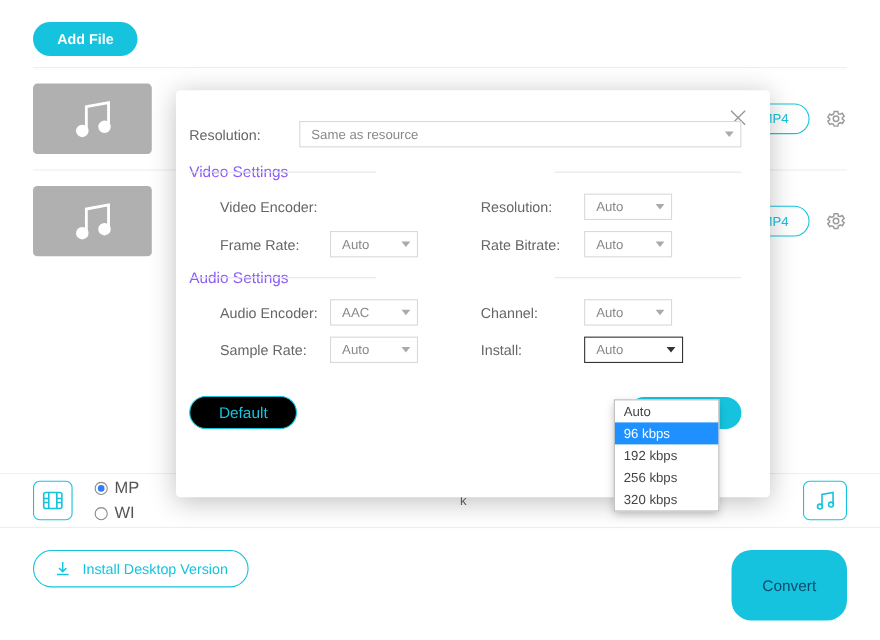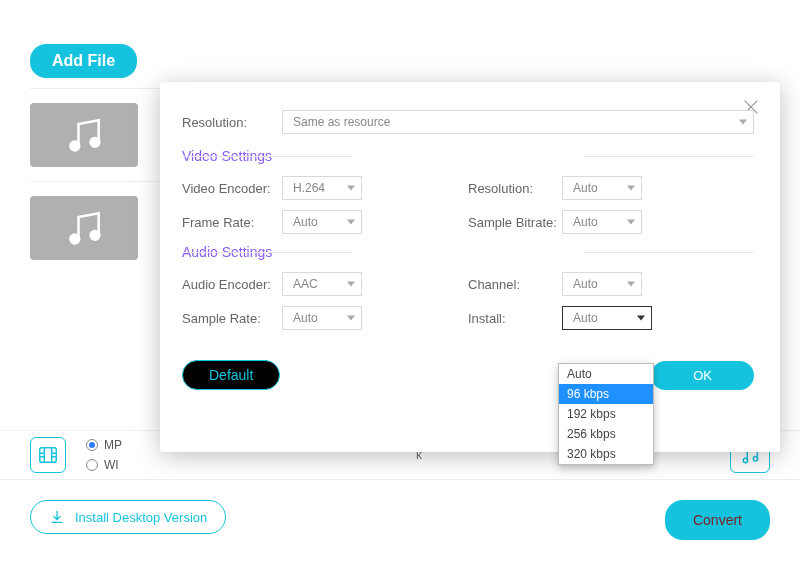--- a/index.html
+++ b/index.html
@@ -2,21 +2,21 @@
 <html><head>
 <meta charset="utf-8">
 <style>
   * { box-sizing: border-box; margin: 0; padding: 0; font-family: Arial, Helvetica, sans-serif; }
   html, body { width: 800px; height: 582px; background: #fff; overflow: hidden; }
 
   
   .topbar { padding: 20px 0 10px 30px; }
   .add-file-btn {
     background: #16c3de; color: #fff; border: none; border-radius: 16px;
-    padding: 8px 22px; font-size: 16px; font-weight: bold; cursor: pointer; margin-top: 24px;
+    padding: 8px 22px; font-size: 13px; font-weight: bold; cursor: pointer;
   }
 
   
   .rows { padding: 0 30px; }
   .file-row {
     display: flex; align-items: center; gap: 12px;
     border-top: 1px solid #eee; padding: 14px 0;
   }
   .thumb {
     width: 108px; height: 64px; background: #b0b0b0; border-radius: 4px;
@@ -33,49 +33,49 @@
   .bottombar {
     position: absolute; left: 0; right: 0; top: 430px; height: 50px;
     border-top: 1px solid #eee; border-bottom: 1px solid #eee;
     display: flex; align-items: center; padding: 0 30px; background:#fff;
   }
   .media-btn {
     width: 36px; height: 36px; border: 1px solid #16c3de; border-radius: 6px;
     display: flex; align-items: center; justify-content: center; color: #16c3de;
     cursor: pointer; background: #fff;
   }
-  .radio-group { display: flex; flex-direction: column; gap: 6px; margin-left: 20px; font-size: 12px; color: #555; }
+  .radio-group { display: flex; flex-direction: column; gap: 6px; margin-left: 20px; font-size: 15px; color: #555; }
   .radio-row { display: flex; align-items: center; gap: 6px; }
   .radio { width: 12px; height: 12px; border-radius: 50%; border: 1px solid #888; display:inline-flex; align-items:center; justify-content:center; }
   .radio.checked::after { content:""; width:6px; height:6px; border-radius:50%; background:#2b7cff; display:block; }
   .music-btn {
     margin-left: auto; width: 40px; height: 36px; border:1px solid #16c3de; border-radius:6px;
     display:flex; align-items:center; justify-content:center; color:#16c3de; background:#fff;
   }
   .ok-ghost { font-size: 12px; color:#666; margin-right:14px; }
 
   
   .footer-row {
     position: absolute; left: 0; right: 0; top: 500px; height: 60px;
     display: flex; align-items: flex-start; justify-content: space-between; padding: 0 30px;
   }
   .install-btn {
     border: 1px solid #16c3de; color: #16c3de; background: #fff; border-radius: 18px;
     padding: 8px 18px; font-size: 13px; display: inline-flex; align-items: center; gap: 10px; cursor: pointer;
   }
   .convert-btn {
-    background: #16c3de; color: #7f1d1d; border: none; border-radius: 18px;
-    padding: 12px 28px; font-size: 14px; cursor: pointer;
+    background: #16c3de; color: #0c4a6e; border: none; border-radius: 18px;
+    padding: 24px 28px; font-size: 14px; cursor: pointer;
   }
 
   
   .modal {
-    position: absolute; left: 160px; top: 82px; width: 620px; height: 370px;
+    position: absolute; left: 160px; top: 82px; width: 540px; height: 370px;
     background: #fff; box-shadow: 0 4px 24px rgba(0,0,0,0.25); border-radius: 4px;
-    padding: 28px 26px 20px 22px;
+    padding: 28px 26px 20px 12px;
   }
   .close-x { position: absolute; right: 18px; top: 14px; color: #888; cursor: pointer; }
   .close-x svg { width: 22px; height: 22px; }
   .field-row { display: flex; align-items: center; margin-bottom: 14px; }
   .label { font-size: 13px; color: #666; width: 100px; }
   .label-narrow { font-size: 13px; color: #666; width: 94px; }
   .select {
     border: 1px solid #d9d9d9; background: #fff; font-size: 12px; color: #888;
     padding: 4px 22px 4px 10px; position: relative; cursor: pointer;
     display: inline-flex; align-items: center; min-width: 80px;
@@ -87,21 +87,21 @@
   }
   .select-wide { flex: 1; min-width: 360px; }
   .section-title { font-size: 14px; color: #8b5cf6; margin: 6px 0 12px; position: relative; }
   .section-title::before, .section-title::after {
     content: ""; position: absolute; top: 50%; width: 170px; height: 1px; background: #e6e6e6;
   }
   .section-title::before { left: 0; }
   .section-title::after { right: 0; }
   .grid-row { display: flex; align-items: center; margin-bottom: 10px; }
   .col { display: flex; align-items: center; }
-  .col.left { width: 50%; }
+  .col.left { width: 50%; margin-left: 28px; }
   .col.right { width: 50%; }
   .modal-footer { display: flex; align-items: center; gap: 16px; margin-top: 30px; }
   .default-btn {
     border: 1px solid #16c3de; color: #16c3de; background: #000000; border-radius: 16px;
     padding: 6px 26px; font-size: 14px; cursor: pointer;
   }
   .ok-btn {
     background: #16c3de; color: #fff; border: none; border-radius: 16px;
     padding: 7px 42px; font-size: 13px; cursor: pointer; margin-left: auto;
   }
@@ -216,44 +216,40 @@
       <span>Same as resource</span>
       <span class="caret"></span>
     </div>
   </div>
 
   <div class="section-title">Video Settings</div>
 
   <div class="grid-row">
     <div class="col left">
       <span class="label">Video Encoder:</span>
-      <div class="select">
-        <span>H.264</span>
-        <span class="caret"></span>
-      </div>
     </div>
     <div class="col right">
       <span class="label-narrow">Resolution:</span>
       <div class="select">
         <span>Auto</span>
         <span class="caret"></span>
       </div>
     </div>
   </div>
 
   <div class="grid-row">
     <div class="col left">
       <span class="label">Frame Rate:</span>
       <div class="select">
         <span>Auto</span>
         <span class="caret"></span>
       </div>
     </div>
     <div class="col right">
-      <span class="label-narrow">Sample Bitrate:</span>
+      <span class="label-narrow">Rate Bitrate:</span>
       <div class="select">
         <span>Auto</span>
         <span class="caret"></span>
       </div>
     </div>
   </div>
 
   <div class="section-title">Audio Settings</div>
 
   <div class="grid-row">

